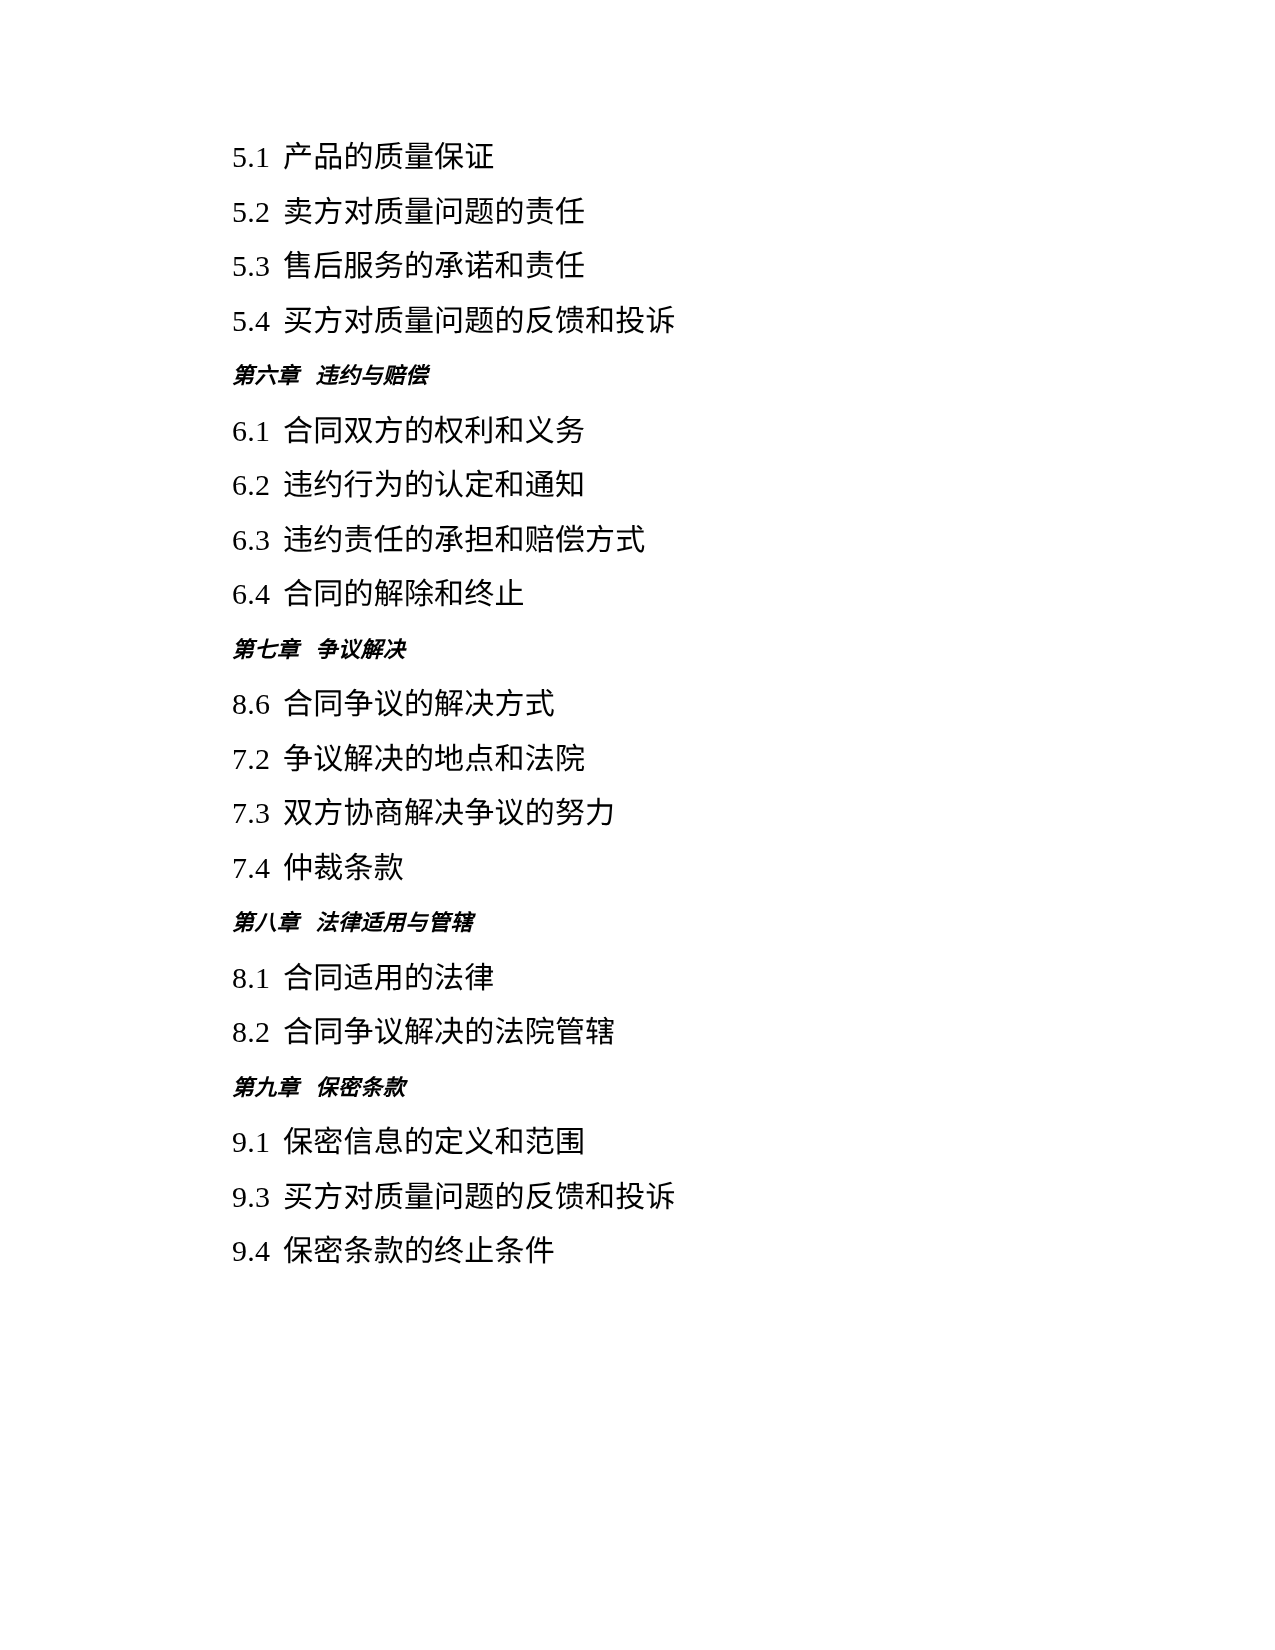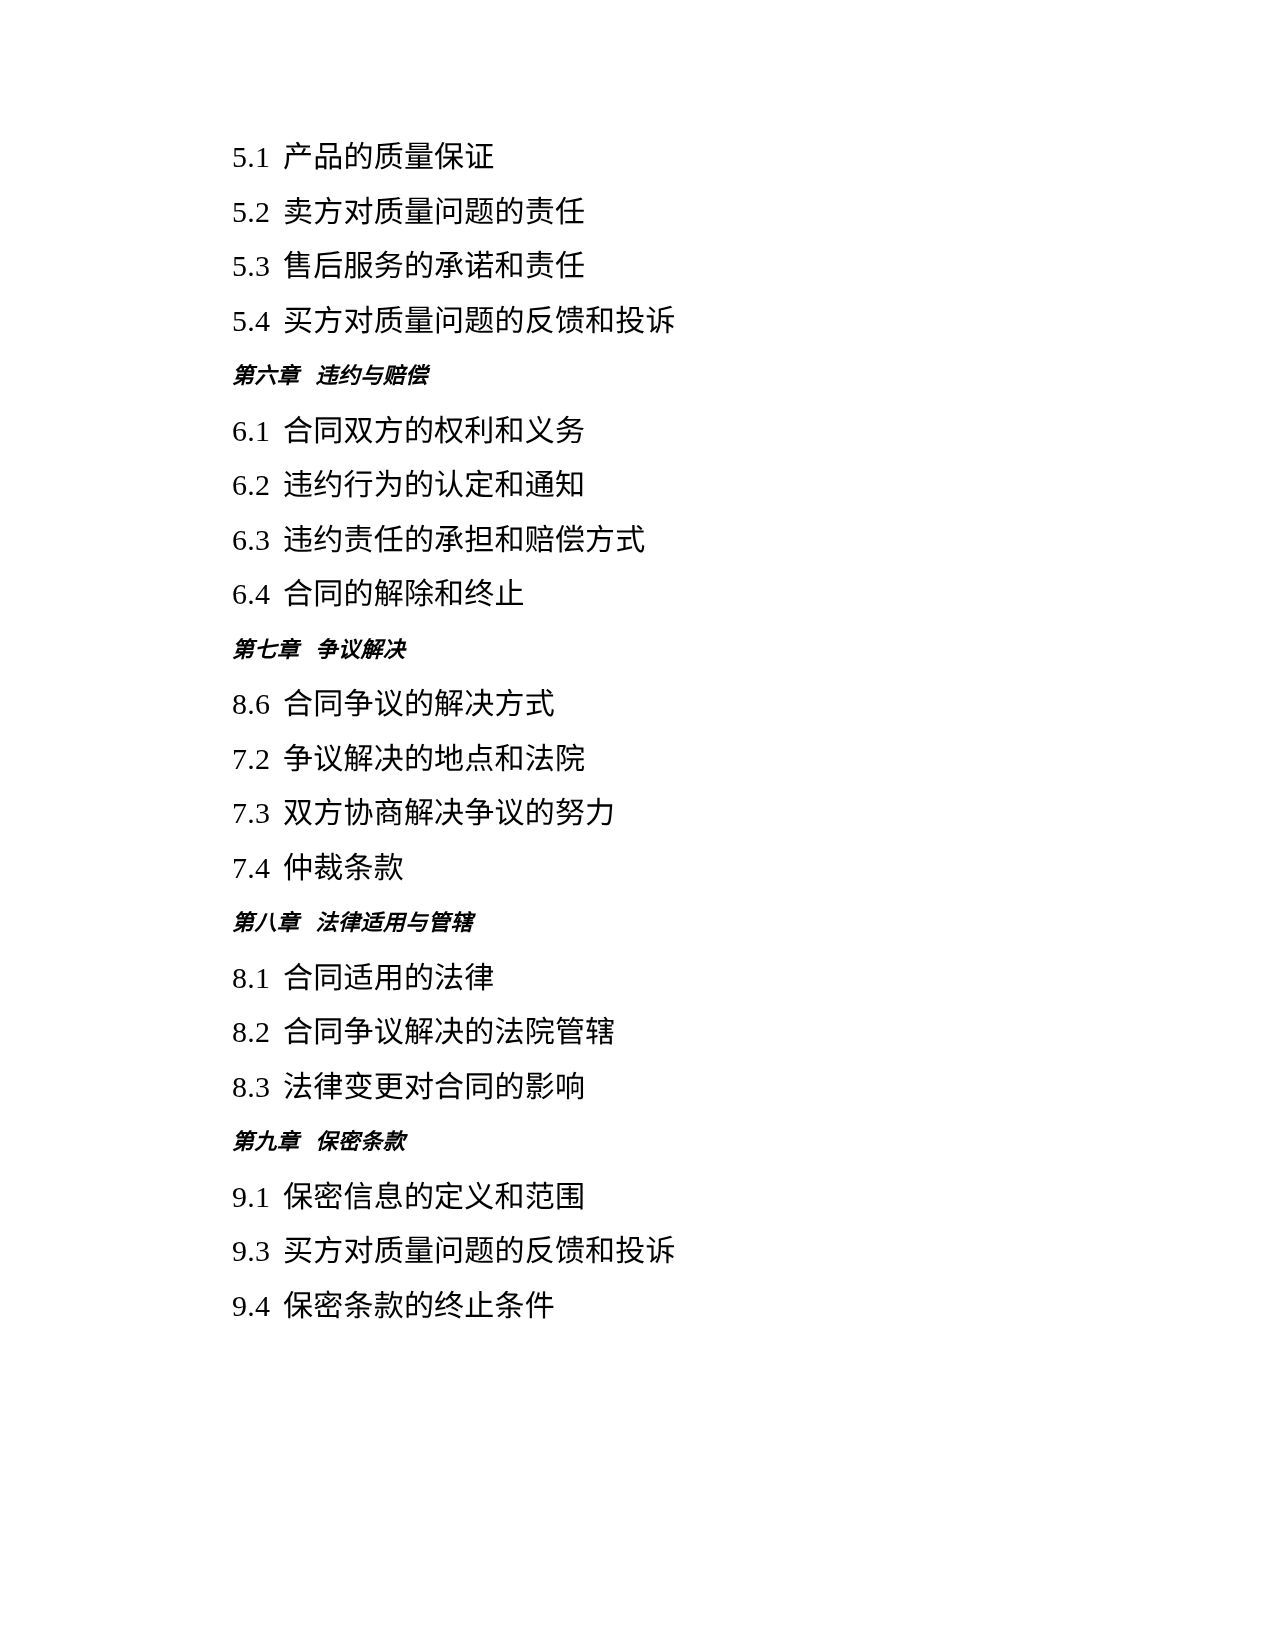--- a/index.html
+++ b/index.html
@@ -76,19 +76,18 @@
       <div class="entry sub"><span class="num">6.3</span><span class="gap"></span><span class="label">违约责任的承担和赔偿方式</span></div>
       <div class="entry sub"><span class="num">6.4</span><span class="gap"></span><span class="label">合同的解除和终止</span></div>
       <div class="entry chapter"><span class="num">第七章</span><span class="gap"></span><span class="label">争议解决</span></div>
       <div class="entry sub"><span class="num">8.6</span><span class="gap"></span><span class="label">合同争议的解决方式</span></div>
       <div class="entry sub"><span class="num">7.2</span><span class="gap"></span><span class="label">争议解决的地点和法院</span></div>
       <div class="entry sub"><span class="num">7.3</span><span class="gap"></span><span class="label">双方协商解决争议的努力</span></div>
       <div class="entry sub"><span class="num">7.4</span><span class="gap"></span><span class="label">仲裁条款</span></div>
       <div class="entry chapter"><span class="num">第八章</span><span class="gap"></span><span class="label">法律适用与管辖</span></div>
       <div class="entry sub"><span class="num">8.1</span><span class="gap"></span><span class="label">合同适用的法律</span></div>
       <div class="entry sub"><span class="num">8.2</span><span class="gap"></span><span class="label">合同争议解决的法院管辖</span></div>
-      <div class="entry sub"><span class="num">8.3</span><span class="gap"></span><span class="label">法律变更对合同的影响</span></div>
       <div class="entry chapter"><span class="num">第九章</span><span class="gap"></span><span class="label">保密条款</span></div>
       <div class="entry sub"><span class="num">9.1</span><span class="gap"></span><span class="label">保密信息的定义和范围</span></div>
       <div class="entry sub"><span class="num">9.3</span><span class="gap"></span><span class="label">买方对质量问题的反馈和投诉</span></div>
       <div class="entry sub"><span class="num">9.4</span><span class="gap"></span><span class="label">保密条款的终止条件</span></div>
     </div>
 </div>
 
 </body></html>

